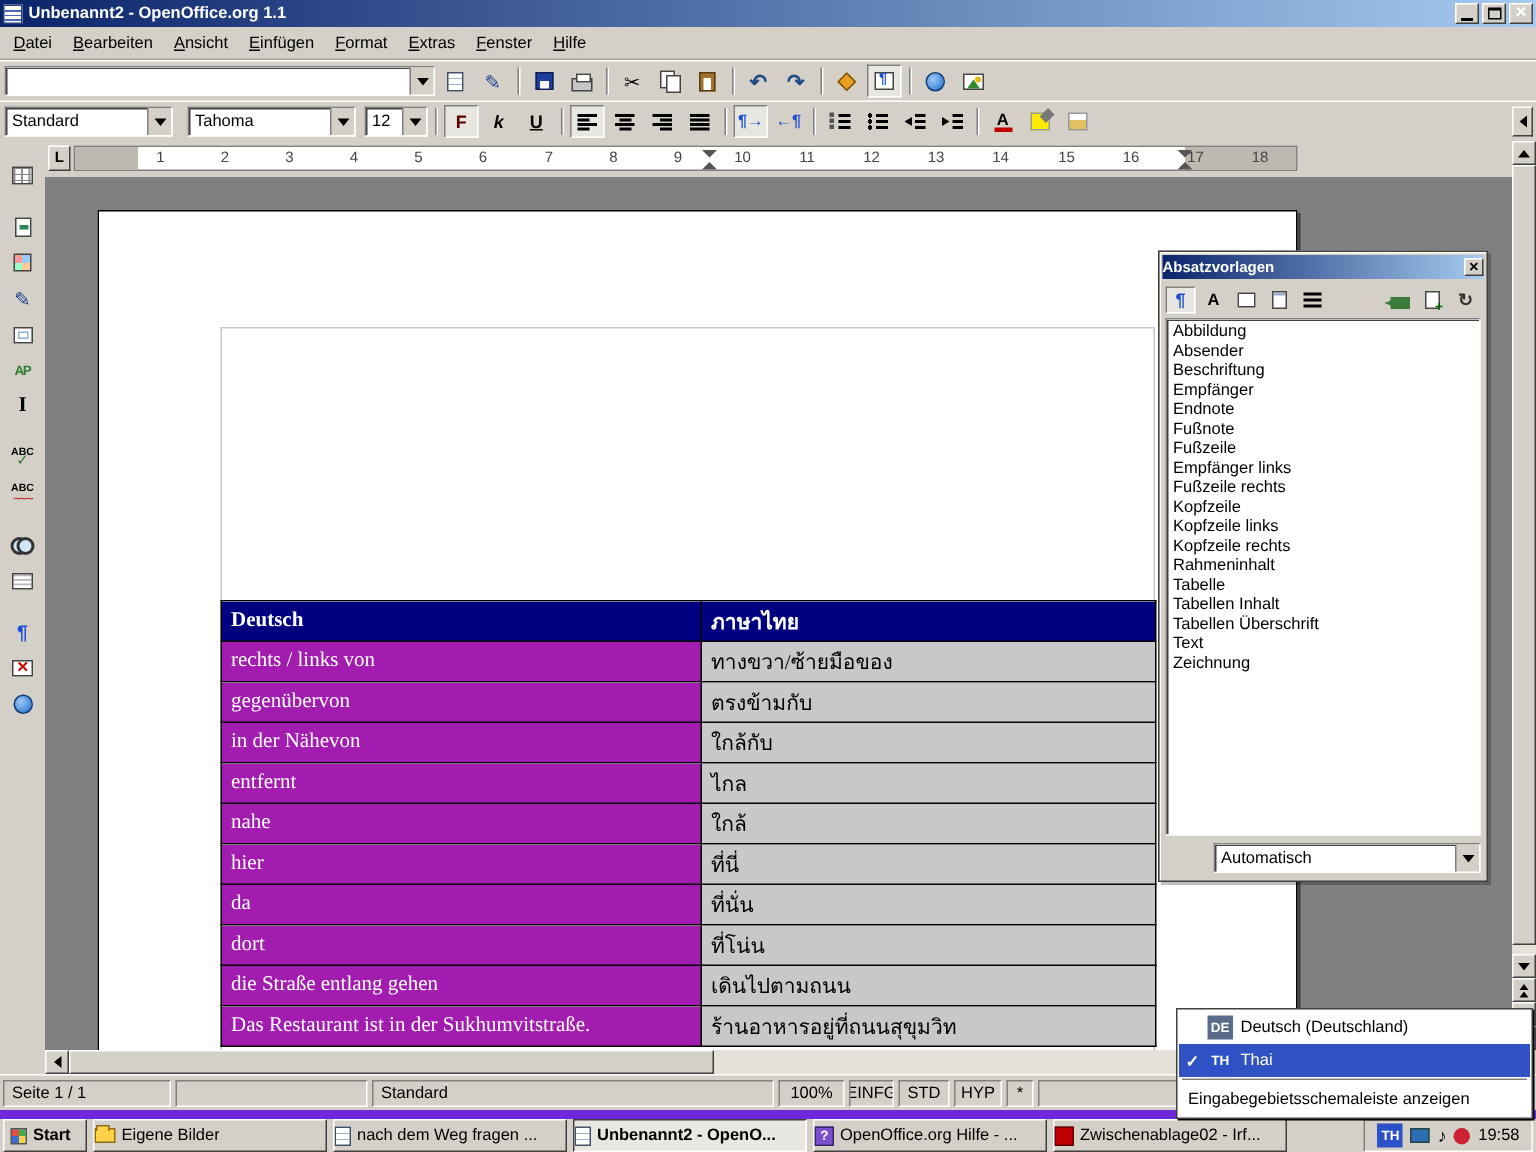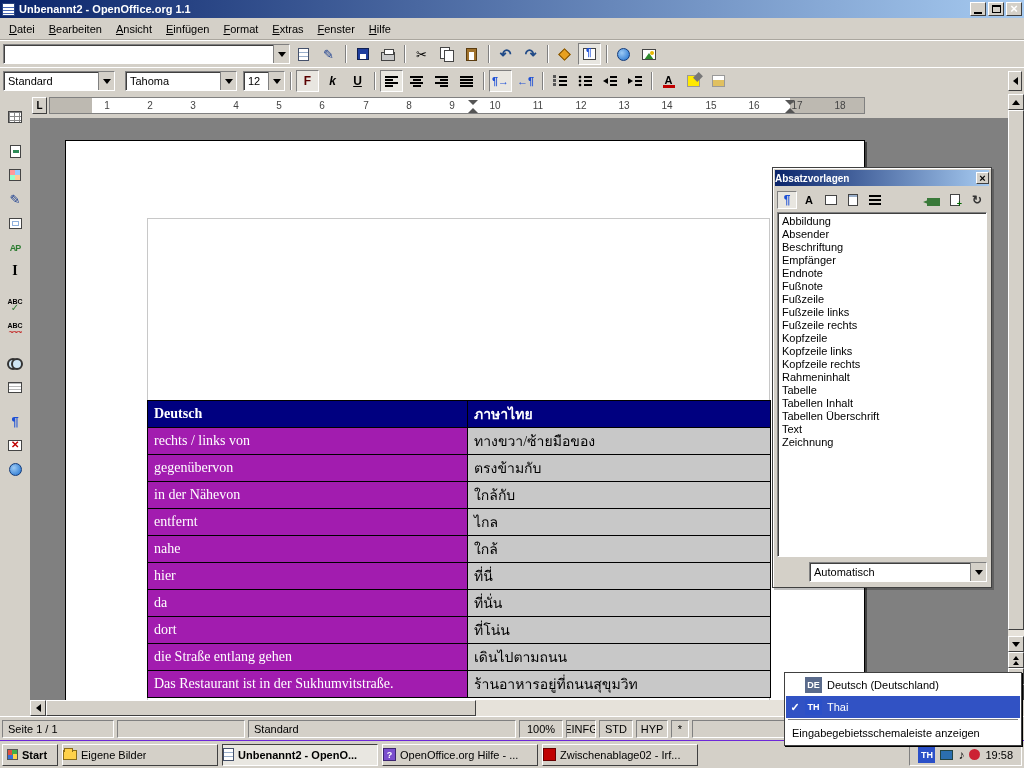--- a/index.html
+++ b/index.html
@@ -209,21 +209,21 @@
 
   
   .statusbar { position:absolute; left:0; right:0; top:716px; height:24px;
     border-top:1px solid #fff; display:flex; align-items:center; gap:3px; padding:0 2px; }
   .sb-seg { height:18px; border:1px solid; border-color:#808080 #fff #fff #808080;
     display:flex; align-items:center; padding:0 5px; white-space:nowrap; overflow:hidden; }
   .sb-c { justify-content:center; }
 
   
   .taskbar { position:absolute; left:0; right:0; top:740px; height:28px;
-    background:#d4d0c8; border-top:1px solid #6d28d9; display:flex; align-items:center; gap:4px; padding:0 2px; }
+    background:#d4d0c8; border-top:6px solid #6d28d9; display:flex; align-items:center; gap:4px; padding:0 2px; }
   .start-btn { width:56px; height:22px; display:flex; align-items:center; gap:4px;
     padding:0 4px; font-weight:bold; font-size:11px; }
   .flag { width:11px; height:11px; border:1px solid #555;
     background:conic-gradient(#3fae49 0 90deg,#ffd24a 0 180deg,#3b6fd4 0 270deg,#e04f3f 0 360deg); }
   .task-btn { width:156px; height:22px; display:flex; align-items:center; gap:4px;
     padding:0 0; white-space:nowrap; overflow:hidden; }
   .task-btn.active { border-color:#404040 #ffffff #ffffff #404040; background:#e9e7e1; font-weight:bold; }
   .task-btn .lbl { overflow:hidden; text-overflow:ellipsis; }
   .ti-folder { width:14px; height:10px; background:#ffd24a; border:1px solid #8a6d1a; position:relative; flex:0 0 auto; }
   .ti-folder::before { content:""; position:absolute; left:0; top:-3px; width:7px; height:3px; background:#ffd24a; border:1px solid #8a6d1a; border-bottom:none; }
@@ -639,20 +639,24 @@
 
   <div class="taskbar">
     <div class="start-btn raised">
       <span class="flag"></span>
       <span>Start</span>
     </div>
     <div class="task-btn raised">
       <span class="ti-folder"></span>
       <span class="lbl">Eigene Bilder</span>
     </div>
+    <div class="task-btn raised">
+      <span class="ti-doc"></span>
+      <span class="lbl">nach dem Weg fragen ...</span>
+    </div>
     <div class="task-btn raised active">
       <span class="ti-doc"></span>
       <span class="lbl">Unbenannt2 - OpenO...</span>
     </div>
     <div class="task-btn raised">
       <span class="ti-help"></span>
       <span class="lbl">OpenOffice.org Hilfe - ...</span>
     </div>
     <div class="task-btn raised">
       <span class="ti-irfan"></span>
@@ -700,21 +704,21 @@
         </span>
     </div>
     <div class="st-list">
       <div class="st-item">Abbildung</div>
       <div class="st-item">Absender</div>
       <div class="st-item">Beschriftung</div>
       <div class="st-item">Empfänger</div>
       <div class="st-item">Endnote</div>
       <div class="st-item">Fußnote</div>
       <div class="st-item">Fußzeile</div>
-      <div class="st-item">Fußzeile links</div>
+      <div class="st-item">Empfänger links</div>
       <div class="st-item">Fußzeile rechts</div>
       <div class="st-item">Kopfzeile</div>
       <div class="st-item">Kopfzeile links</div>
       <div class="st-item">Kopfzeile rechts</div>
       <div class="st-item">Rahmeninhalt</div>
       <div class="st-item">Tabelle</div>
       <div class="st-item">Tabellen Inhalt</div>
       <div class="st-item">Tabellen Überschrift</div>
       <div class="st-item">Text</div>
       <div class="st-item">Zeichnung</div>

